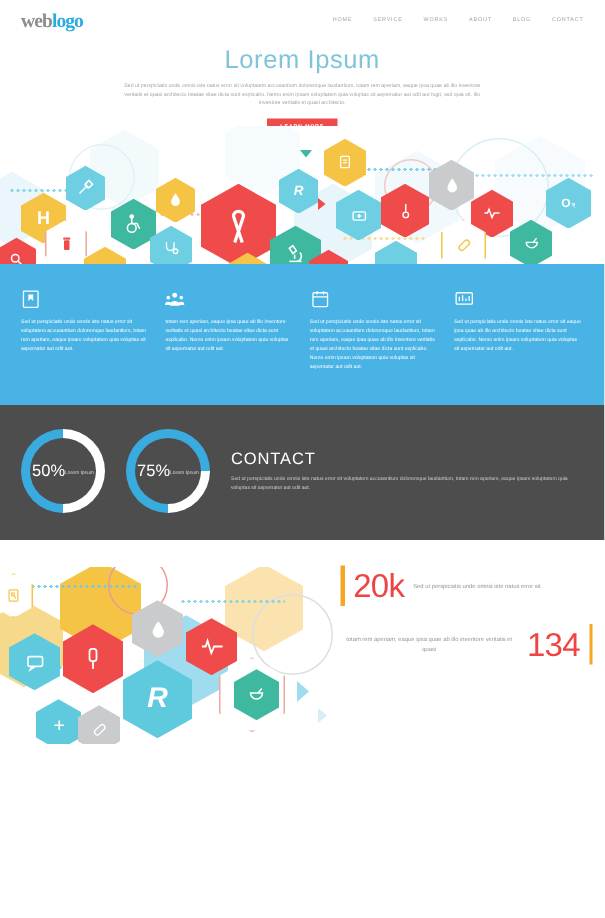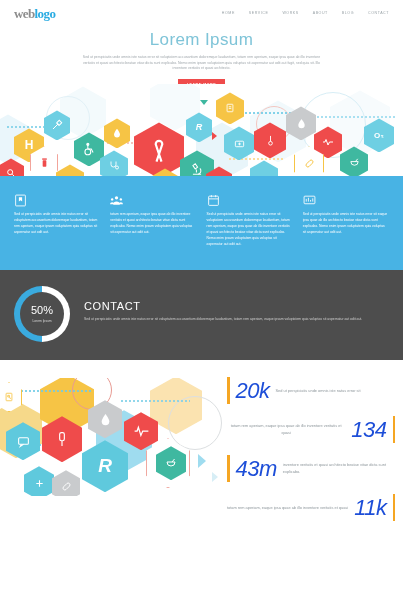--- a/index.html
+++ b/index.html
@@ -156,21 +156,20 @@
     display: flex;
     align-items: center;
     justify-content: center;
   }
   .donut .hole {
     position: absolute;
     width: 44px; height: 44px;
     border-radius: 50%;
     background: #4d4d4d;
     display: flex;
-    flex-direction: column;
     align-items: center;
     justify-content: center;
   }
   .donut .pct {
     font-size: 11px;
     font-weight: 300;
     color: #ffffff;
     line-height: 1;
   }
   .donut .sub {
@@ -217,25 +216,24 @@
   .stat.right { flex-direction: row-reverse; text-align: center; }
   .bar {
     width: 2.5px;
     height: 27px;
     background: #f5a623;
     flex: 0 0 auto;
   }
   .stat-num {
     font-size: 22px;
     font-weight: 300;
-    color: #1d4ed8;
+    color: #ef4444;
     line-height: 1;
     letter-spacing: -0.5px;
     flex: 0 0 auto;
-    font-style: italic;
   }
   .stat-txt {
     font-size: 3.9px;
     line-height: 1.6;
     color: #8d969b;
     flex: 1;
   }
 </style>
 </head>
 <body>
@@ -456,20 +454,26 @@
     </div>
     <p class="feature-text">Sed ut perspiciatis unde omnis iste natus error sit eaque ipsa quae ab illo architecto beatae vitae dicta sunt explicabo. Nemo enim ipsam voluptatem quia voluptas sit aspernatur aut odit aut.</p>
   </div>
 </section>
 
 <section class="dark">
   <div class="donuts">
     <div class="donut" id="donut0" style="background: conic-gradient(from 180deg, rgb(58, 171, 223) 0deg, rgb(58, 171, 223) 180deg, rgb(255, 255, 255) 180deg, rgb(255, 255, 255) 360deg);">
       <div class="hole">
         <span class="pct">50%</span>
+        <span class="sub">Lorem Ipsum</span>
+      </div>
+    </div>
+    <div class="donut" id="donut2" style="background: conic-gradient(from 180deg, rgb(58, 171, 223) 0deg, rgb(58, 171, 223) 270deg, rgb(255, 255, 255) 270deg, rgb(255, 255, 255) 360deg);">
+      <div class="hole">
+        <span class="pct">75%</span>
         <span class="sub">Lorem Ipsum</span>
       </div>
     </div>
   </div>
 
   <div class="services">
     <h2>CONTACT</h2>
     <p>Sed ut perspiciatis unde omnis iste natus error sit voluptatem accusantium doloremque laudantium, totam rem aperiam, eaque ipsam voluptatem quia voluptas sit aspernatur aut odit aut.</p>
   </div>
 </section>
@@ -554,25 +558,15 @@
       <div class="stat-num">20k</div>
       <div class="stat-txt">Sed ut perspiciatis unde omnis iste natus error sit</div>
     </div>
 
     <div class="stat right">
       <div class="bar"></div>
       <div class="stat-num">134</div>
       <div class="stat-txt">totam rem aperiam, eaque ipsa quae ab illo inventore veritatis et quasi</div>
     </div>
 
-    <div class="stat">
-      <div class="bar"></div>
-      <div class="stat-num">43m</div>
-      <div class="stat-txt">inventore veritatis et quasi architecto beatae vitae dicta sunt explicabo.</div>
-    </div>
-
-    <div class="stat right">
-      <div class="bar"></div>
-      <div class="stat-num">11k</div>
-      <div class="stat-txt">totam rem aperiam, eaque ipsa quae ab illo inventore veritatis et quasi</div>
-    </div>
+
   </div>
 </div>
 
 </body></html>

